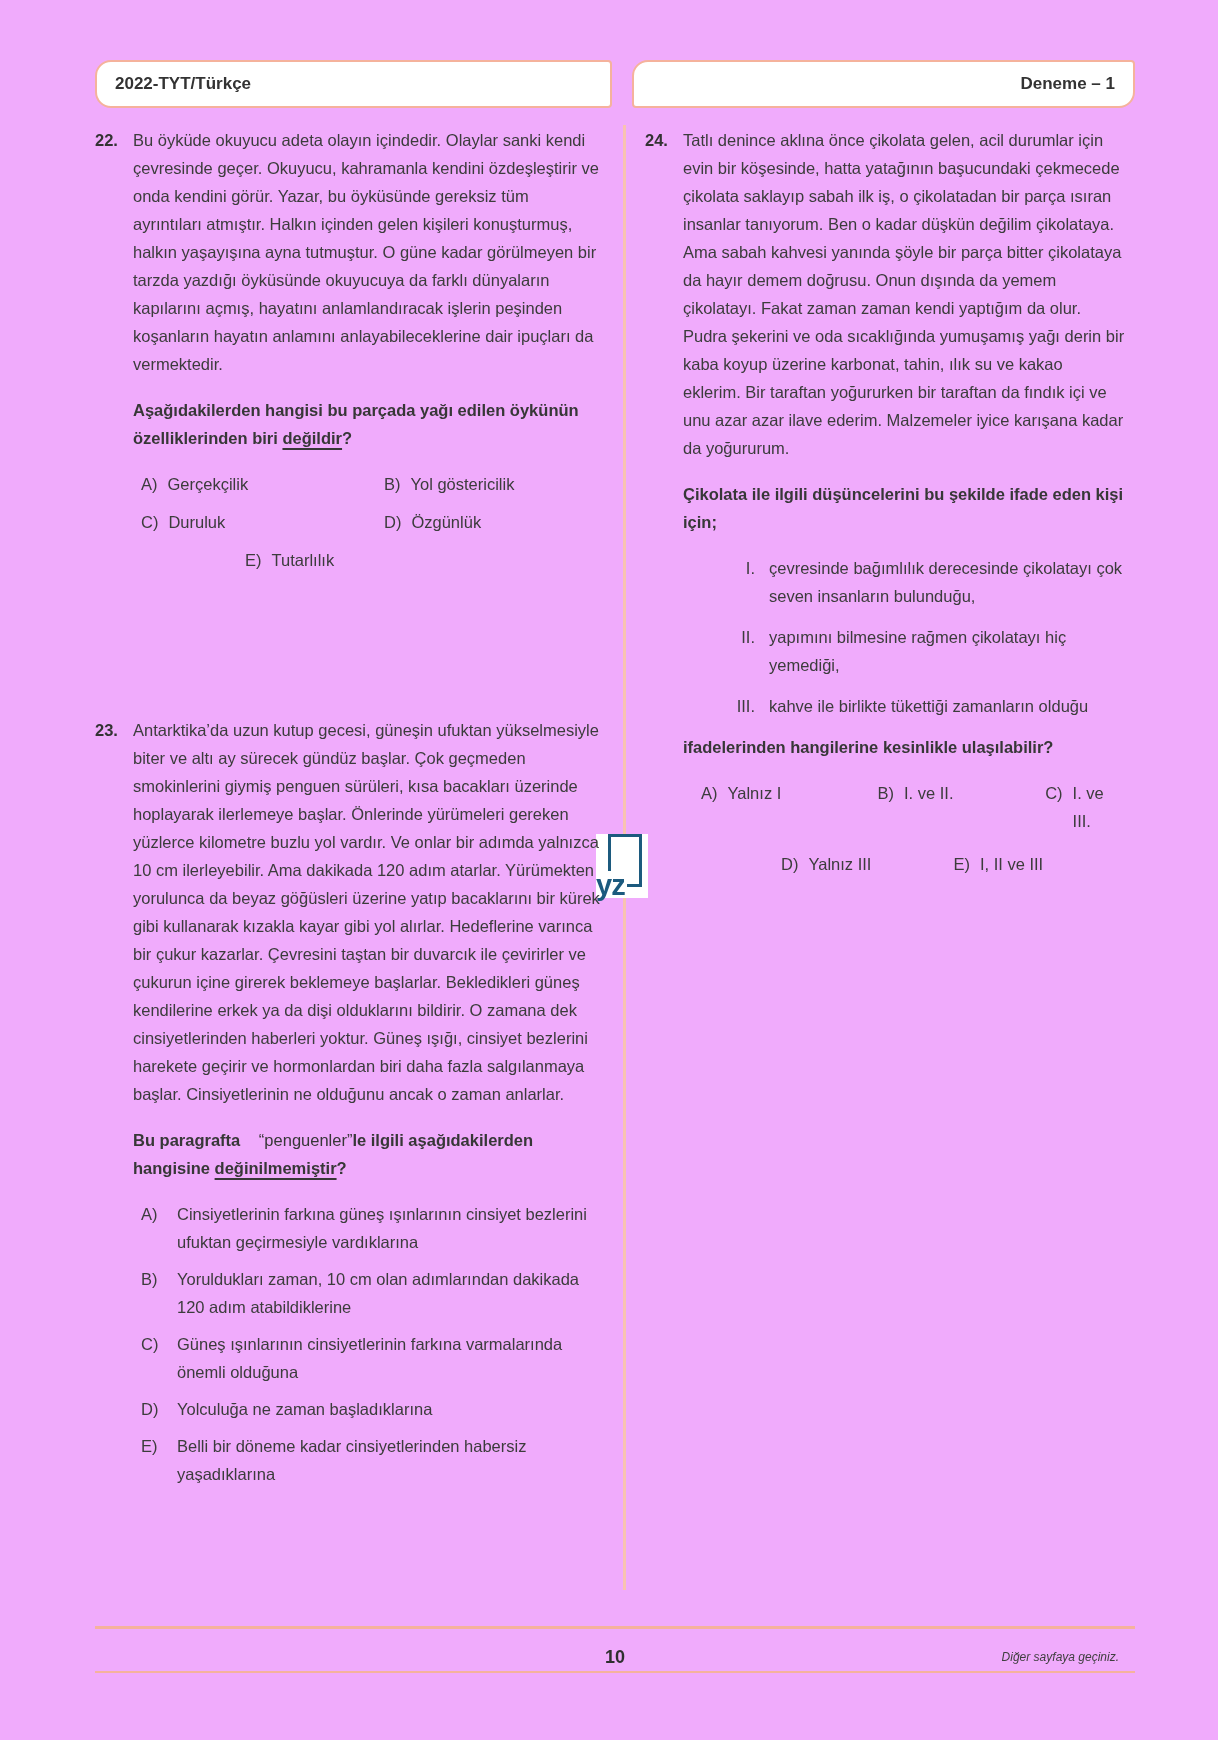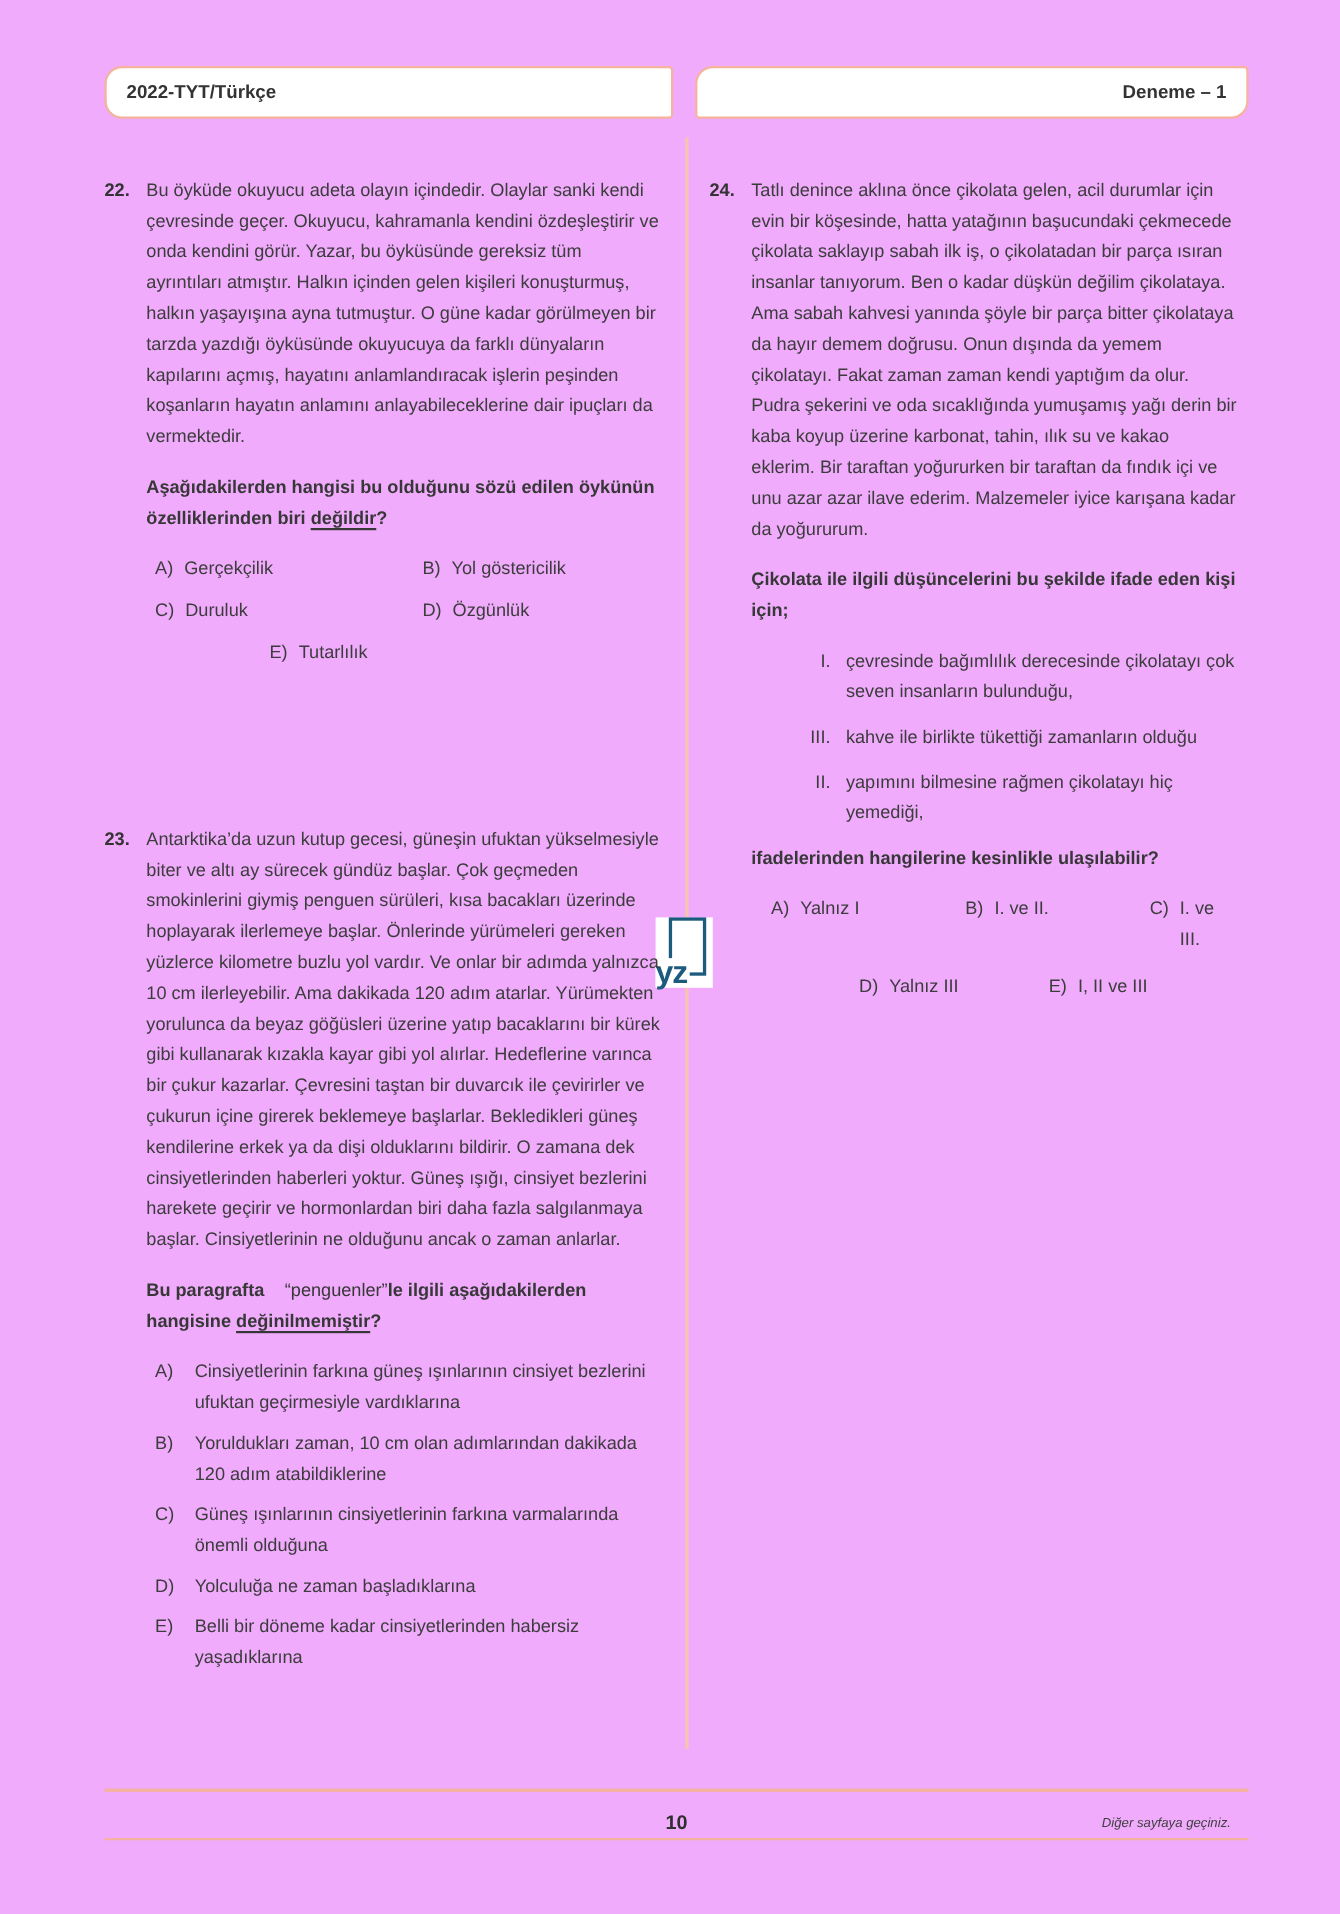--- a/index.html
+++ b/index.html
@@ -32,21 +32,21 @@
   .logo-text{
     position:absolute;left:0;bottom:1px;
     background:#ffffff;
     color:#1c5a7e;font-weight:bold;font-size:29px;line-height:24px;
     letter-spacing:-1px;padding:2px 2px 0 0;
   }
   
   .col{position:absolute;top:126px;}
   .col-left{left:95px;width:505px;}
   .col-right{left:645px;width:480px;}
-  .q{display:flex;margin-top:33px;}
+  .q{display:flex;}
   .qnum{width:38px;flex-shrink:0;font-weight:bold;color:#333333;}
   .qbody{flex:1;min-width:0;}
   .passage{margin:0 0 18px 0;}
   .stem{margin:0 0 18px 0;font-weight:bold;color:#373737;}
   .stem .regular{font-weight:normal;margin-left:14px;}
   .u{text-decoration:underline;text-underline-offset:4px;text-decoration-thickness:1.5px;}
   
   .opt{display:flex;gap:10px;padding-left:8px;}
   .opt .letter{flex-shrink:0;}
   .opt-rows .row{display:flex;margin-bottom:10px;}
@@ -91,21 +91,21 @@
     <div class="logo-box"></div>
     <div class="logo-text">yz</div>
   </div>
 
   <div class="col col-left">
 
     <div class="q">
       <div class="qnum">22.</div>
       <div class="qbody">
         <p class="passage">Bu öyküde okuyucu adeta olayın içindedir. Olaylar sanki kendi çevresinde geçer. Okuyucu, kahramanla kendini özdeşleştirir ve onda kendini görür. Yazar, bu öyküsünde gereksiz tüm ayrıntıları atmıştır. Halkın içinden gelen kişileri konuşturmuş, halkın yaşayışına ayna tutmuştur. O güne kadar görülmeyen bir tarzda yazdığı öyküsünde okuyucuya da farklı dünyaların kapılarını açmış, hayatını anlamlandıracak işlerin peşinden koşanların hayatın anlamını anlayabileceklerine dair ipuçları da vermektedir.</p>
-        <p class="stem"><span>Aşağıdakilerden hangisi bu olduğunu sözü edilen öykünün özelliklerinden biri </span><span class="u">değildir</span><span>?</span></p>
+        <p class="stem"><span>Aşağıdakilerden hangisi bu parçada yağı edilen öykünün özelliklerinden biri </span><span class="u">değildir</span><span>?</span></p>
         <div class="opt-rows">
           <div class="row">
             <div class="opt cell-a">
               <span class="letter">A)</span>
               <span>Gerçekçilik</span>
             </div>
             <div class="opt">
               <span class="letter">B)</span>
               <span>Yol göstericilik</span>
             </div>
@@ -167,26 +167,26 @@
       <div class="qnum">24.</div>
       <div class="qbody">
         <p class="passage">Tatlı denince aklına önce çikolata gelen, acil durumlar için evin bir köşesinde, hatta yatağının başucundaki çekmecede çikolata saklayıp sabah ilk iş, o çikolatadan bir parça ısıran insanlar tanıyorum. Ben o kadar düşkün değilim çikolataya. Ama sabah kahvesi yanında şöyle bir parça bitter çikolataya da hayır demem doğrusu. Onun dışında da yemem çikolatayı. Fakat zaman zaman kendi yaptığım da olur. Pudra şekerini ve oda sıcaklığında yumuşamış yağı derin bir kaba koyup üzerine karbonat, tahin, ılık su ve kakao eklerim. Bir taraftan yoğururken bir taraftan da fındık içi ve unu azar azar ilave ederim. Malzemeler iyice karışana kadar da yoğururum.</p>
         <p class="stem">Çikolata ile ilgili düşüncelerini bu şekilde ifade eden kişi için;</p>
         <div>
           <div class="ritem">
             <span class="rnum">I.</span>
             <span class="rtext">çevresinde bağımlılık derecesinde çikolatayı çok seven insanların bulunduğu,</span>
           </div>
           <div class="ritem">
+            <span class="rnum">II.</span>
+            <span class="rtext">yapımını bilmesine rağmen çikolatayı hiç yemediği,</span>
+          </div>
+          <div class="ritem">
             <span class="rnum">III.</span>
             <span class="rtext">kahve ile birlikte tükettiği zamanların olduğu</span>
-          </div>
-          <div class="ritem">
-            <span class="rnum">II.</span>
-            <span class="rtext">yapımını bilmesine rağmen çikolatayı hiç yemediği,</span>
           </div>
         </div>
         <p class="stem q24-stem2">ifadelerinden hangilerine kesinlikle ulaşılabilir?</p>
         <div>
           <div class="q24-row1">
             <div class="opt o1">
               <span class="letter">A)</span>
               <span>Yalnız I</span>
             </div>
             <div class="opt o2">

